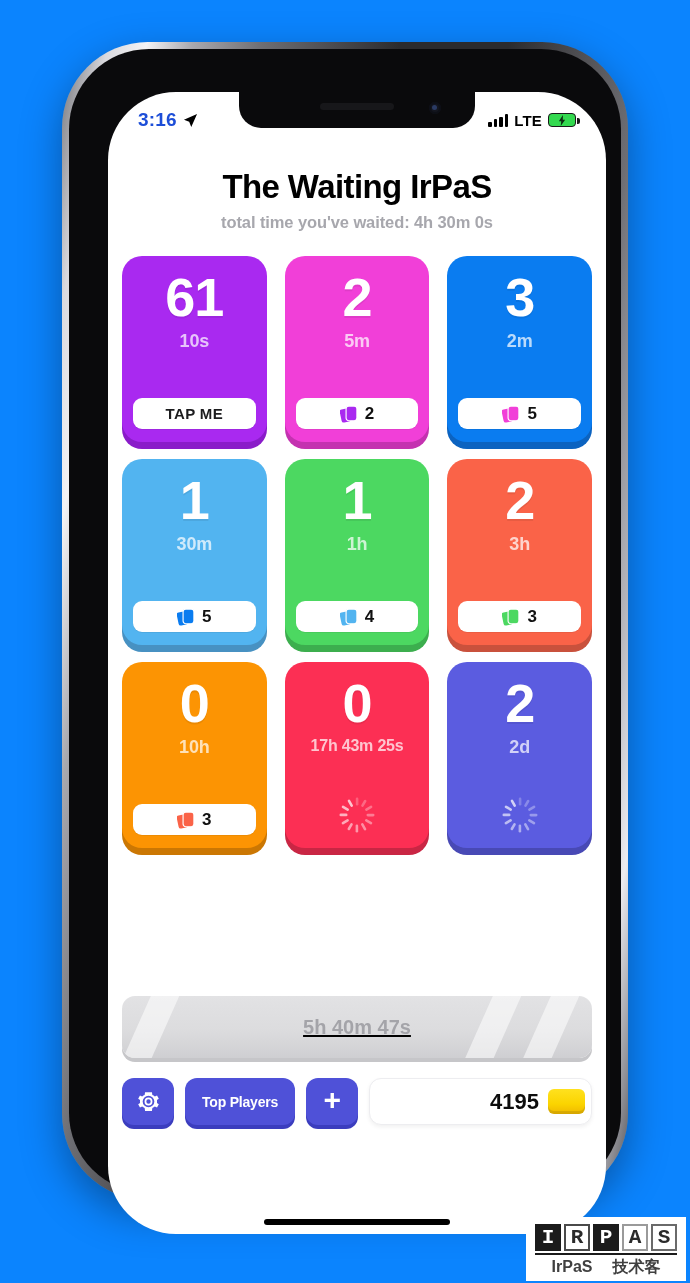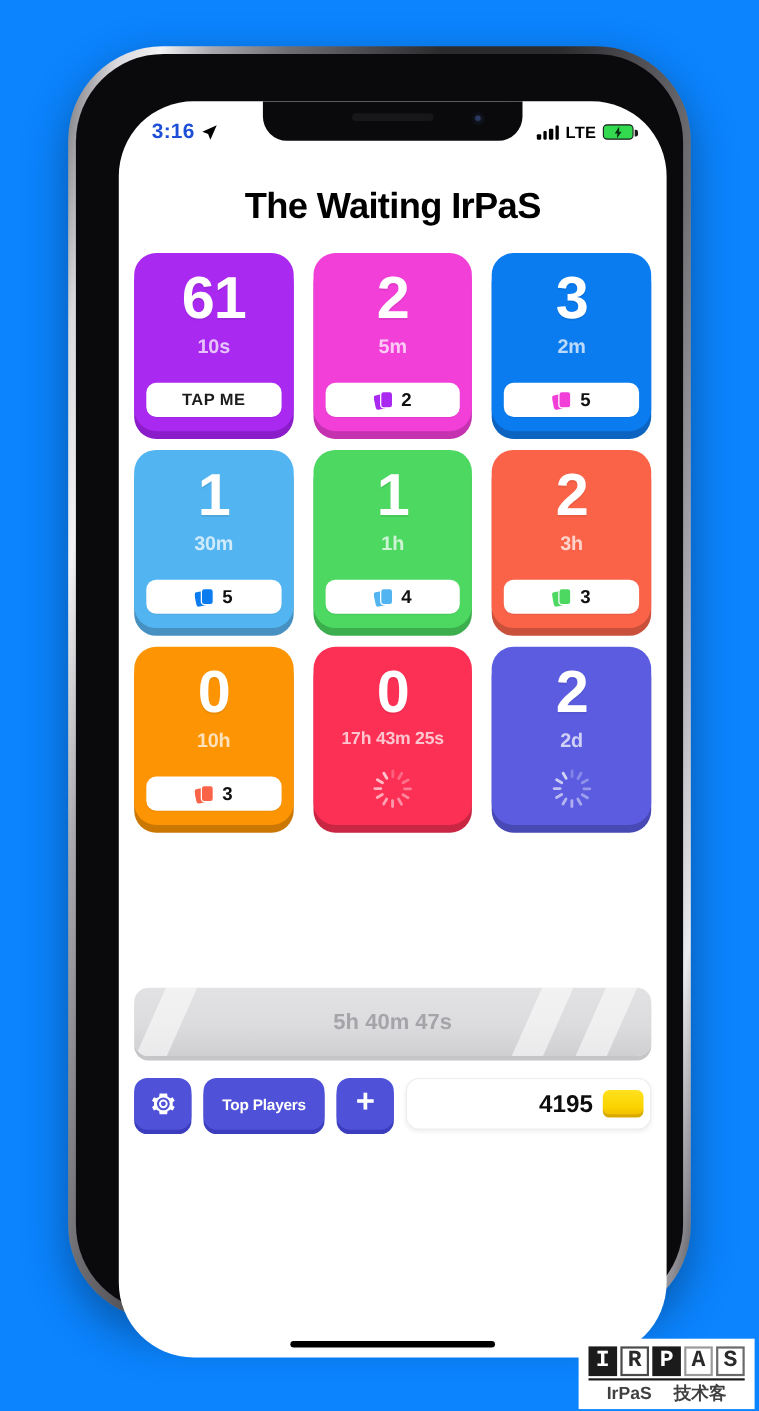--- a/index.html
+++ b/index.html
@@ -101,21 +101,21 @@
   }
 
   .grid {
     margin-top: 24px;
     display: grid;
     grid-template-columns: repeat(3, 1fr);
     gap: 17px 18px;
   }
   .tile {
     position: relative;
-    height: 162px;
+    height: 186px;
     border-radius: 20px;
     padding: 10px 11px 13px;
     display: flex; flex-direction: column; align-items: center;
     cursor: pointer;
   }
   .tile-count {
     font-size: 54px; font-weight: 800; color: #fff; line-height: 1.18;
     letter-spacing: -1px;
     text-shadow: 0 2px 0 rgba(0,0,0,.07);
   }
@@ -136,20 +136,21 @@
   .spinner { width: 40px; height: 40px; margin-top: 4px; opacity: .85; }
 
   
   .locked-bar {
     position: relative; margin-top: 148px; height: 62px;
     border-radius: 13px;
     background: linear-gradient(180deg,#e2e2e4 0%,#dcdcde 55%,#cfcfd2 100%);
     box-shadow: 0 4px 0 #c6c6c9;
     display: flex; align-items: center; justify-content: center;
     overflow: hidden;
+    text-decoration: underline;
   }
   .locked-bar .shine {
     position: absolute; top: -20px; width: 26px; height: 130px;
     background: rgba(255,255,255,.55); transform: rotate(24deg);
   }
   .shine.s1 { left: 10px; }
   .shine.s2 { right: 92px; }
   .shine.s3 { right: 34px; }
   .locked-text { font-size: 20px; font-weight: 800; color: #a4a4a9; position: relative; z-index: 2; }
 
@@ -241,20 +242,21 @@
           <span class="battery">
             <svg class="bolt" viewBox="0 0 10 14">
               <path d="M6.2 0 1 8h3l-.6 6L9 6H6z" fill="#0b2e12"></path>
             </svg>
           </span>
         </div>
       </div>
 
       <div class="app">
         <div class="title">The Waiting IrPaS</div>
+        <div class="subtitle">total time you've waited: 4h 30m 0s</div>
 
         <div class="grid" id="tile-grid">
             <div class="tile" style="background: rgb(169, 41, 240); box-shadow: rgb(138, 28, 201) 0px 7px 0px;">
               <div class="tile-count">61</div>
               <div class="tile-interval">10s</div>
               <div class="tile-bottom">
                 <div class="pill">
                   <span class="pill-text">TAP ME</span>
                 </div>
               </div>

